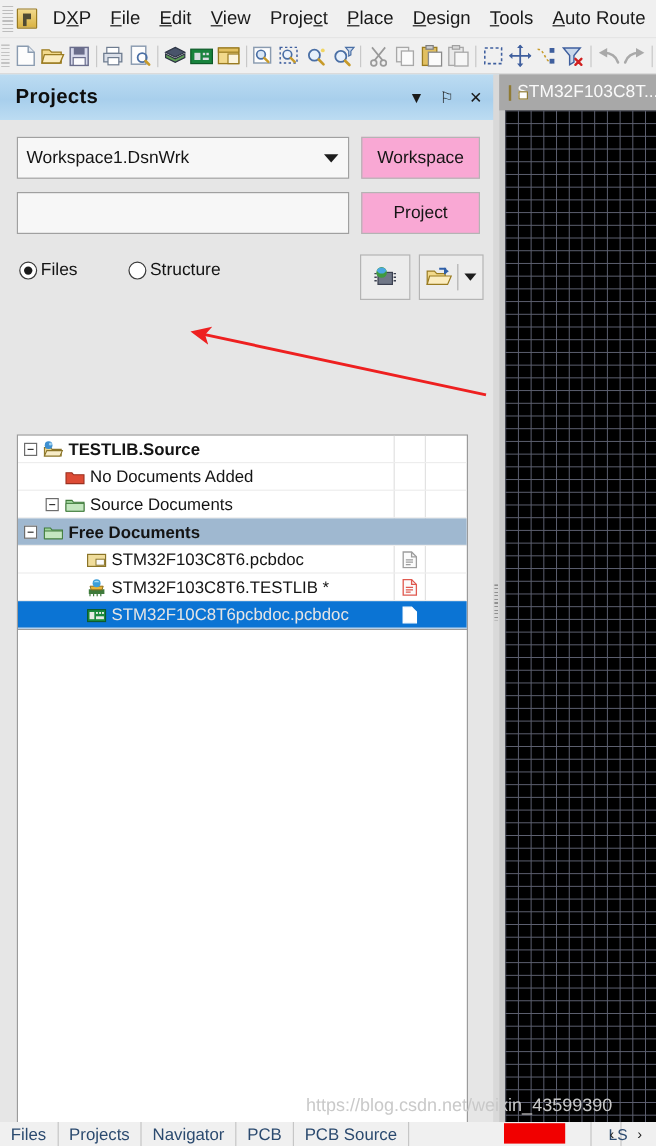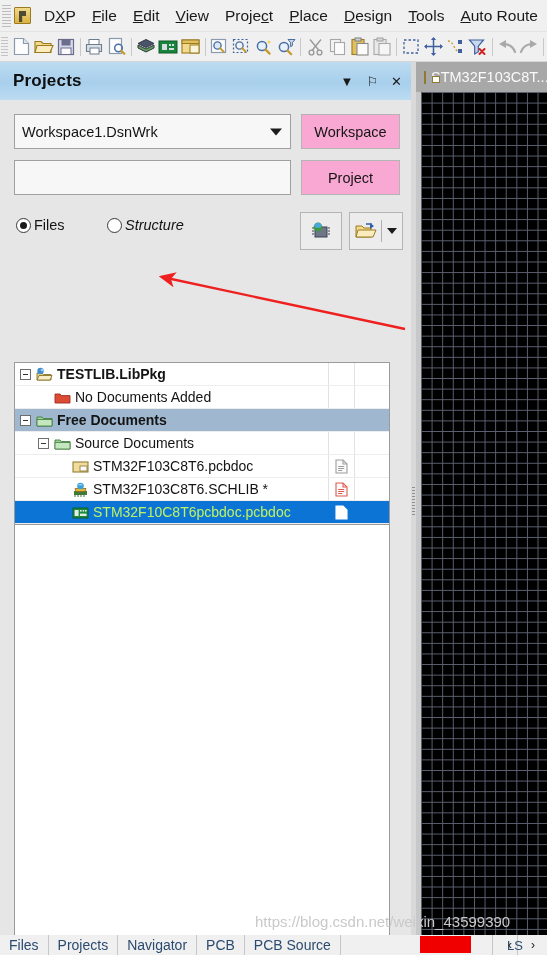--- a/index.html
+++ b/index.html
@@ -94,21 +94,21 @@
   .radio{display:inline-flex;align-items:center;cursor:default;}
   .radio .dot{
     width:15px;height:15px;border-radius:50%;border:1.6px solid #3a3a3a;background:#fff;
     position:relative;margin-right:3px;
   }
   .radio.on .dot::after{
     content:"";position:absolute;left:3px;top:3px;width:7px;height:7px;border-radius:50%;background:#1a1a1a;
   }
   .radio .lbl{font-size:14.5px;color:#141414;}
   .r-files{position:absolute;left:2px;top:11px;}
-  .r-struct{position:absolute;left:93px;top:11px;font-style:italic;}
+  .r-struct{position:absolute;left:93px;top:11px;}
 
   .sqbtn{
     position:absolute;width:42px;height:38px;background:#ececec;border:1px solid #b4b4b4;
     display:flex;align-items:center;justify-content:center;cursor:default;
   }
   .sqbtn.lib{left:286px;top:6px;}
   .sqbtn.open{left:335px;top:6px;width:54px;justify-content:flex-start;padding-left:5px;}
   .sqbtn.open .divider{width:1px;height:22px;background:#b0b0b0;margin:0 5px 0 4px;}
   .sqbtn.open .caret{
     width:0;height:0;border-left:5px solid transparent;border-right:5px solid transparent;
@@ -131,21 +131,21 @@
   .exp{
     width:11px;height:11px;border:1px solid #6d6d6d;background:#fff;
     position:relative;flex:0 0 auto;
   }
   .exp::before{
     content:"";position:absolute;left:2px;top:4px;width:5px;height:1px;background:#333;
   }
   .ticon{width:17px;height:15px;flex:0 0 auto;margin-right:4px;position:relative;}
   .tlabel{font-size:14px;color:#141414;white-space:nowrap;}
   .tlabel.bold{font-weight:bold;}
-  .trow.sel-blue .tlabel{color:#bef264;}
+  .trow.sel-blue .tlabel{color:#e5e5e5;}
   .docmark{position:absolute;left:320px;top:4px;}
 
   .tree-empty{
     position:absolute;left:14px;top:425px;width:376px;height:484px;
     background:#fff;border:1px solid #9b9b9b;border-top:0;
   }
 
   
   .anno{position:absolute;left:0;top:0;width:547px;height:955px;pointer-events:none;}
 
@@ -457,49 +457,49 @@
             <div class="trow">
               <div style="width: 5px; flex: 0 0 auto;"></div>
               <div class="exp"></div>
               <div style="width: 5px; flex: 0 0 auto;"></div>
               <span class="ticon"><svg width="17" height="15" viewBox="0 0 17 15">
                   <path d="M1 6h5l1.5 1.5H15V13H1z" fill="#e9d48f" stroke="#8a7428" stroke-width=".9"></path>
                   <path d="M3 8.5h13l-2 4.5H1z" fill="#f7ecc8" stroke="#8a7428" stroke-width=".9"></path>
                   <circle cx="4.5" cy="4" r="3.2" fill="#3d8fd0"></circle>
                   <circle cx="6" cy="3" r="1.3" fill="#9fd2f2"></circle>
                 </svg></span>
-              <span class="tlabel bold">TESTLIB.LibPkg</span>
+              <span class="tlabel bold">TESTLIB.Source</span>
             </div>
             <div class="trow">
               <div style="width: 23px; flex: 0 0 auto;"></div>
               <div style="width: 16px; flex: 0 0 auto;"></div>
               <span class="ticon"><svg width="17" height="15" viewBox="0 0 17 15">
                   <path d="M1 4h5l1.3 1.6H16V13H1z" fill="#dd4b35" stroke="#9b3020" stroke-width=".9"></path>
                 </svg></span>
               <span class="tlabel">No Documents Added</span>
+            </div>
+            <div class="trow">
+              <div style="width: 23px; flex: 0 0 auto;"></div>
+              <div class="exp"></div>
+              <div style="width: 5px; flex: 0 0 auto;"></div>
+              <span class="ticon"><svg width="17" height="15" viewBox="0 0 17 15">
+                  <path d="M1 4h5l1.3 1.6H16V13H1z" fill="#9fd49b" stroke="#3f7a3b" stroke-width=".9"></path>
+                  <path d="M1 6.5h15V13H1z" fill="#c4e7c0" stroke="#3f7a3b" stroke-width=".8"></path>
+                </svg></span>
+              <span class="tlabel">Source Documents</span>
             </div>
             <div class="trow sel-gray">
               <div style="width: 5px; flex: 0 0 auto;"></div>
               <div class="exp"></div>
               <div style="width: 5px; flex: 0 0 auto;"></div>
               <span class="ticon"><svg width="17" height="15" viewBox="0 0 17 15">
                   <path d="M1 4h5l1.3 1.6H16V13H1z" fill="#9fd49b" stroke="#3f7a3b" stroke-width=".9"></path>
                   <path d="M1 6.5h15V13H1z" fill="#c4e7c0" stroke="#3f7a3b" stroke-width=".8"></path>
                 </svg></span>
               <span class="tlabel bold">Free Documents</span>
-            </div>
-            <div class="trow">
-              <div style="width: 23px; flex: 0 0 auto;"></div>
-              <div class="exp"></div>
-              <div style="width: 5px; flex: 0 0 auto;"></div>
-              <span class="ticon"><svg width="17" height="15" viewBox="0 0 17 15">
-                  <path d="M1 4h5l1.3 1.6H16V13H1z" fill="#9fd49b" stroke="#3f7a3b" stroke-width=".9"></path>
-                  <path d="M1 6.5h15V13H1z" fill="#c4e7c0" stroke="#3f7a3b" stroke-width=".8"></path>
-                </svg></span>
-              <span class="tlabel">Source Documents</span>
             </div>
             <div class="trow">
               <div style="width: 41px; flex: 0 0 auto;"></div>
               <div style="width: 16px; flex: 0 0 auto;"></div>
               <span class="ticon"><svg width="17" height="15" viewBox="0 0 17 15">
                   <rect x="1" y="3" width="15" height="10" fill="#f0dd9c" stroke="#8a7428" stroke-width="1"></rect>
                   <rect x="8" y="7" width="7" height="5" fill="#fbfbfb" stroke="#8a7428" stroke-width=".8"></rect>
                 </svg></span>
               <span class="tlabel">STM32F103C8T6.pcbdoc</span>
               <span class="docmark"><svg width="13" height="15" viewBox="0 0 13 15">
@@ -511,21 +511,21 @@
             <div class="trow">
               <div style="width: 41px; flex: 0 0 auto;"></div>
               <div style="width: 16px; flex: 0 0 auto;"></div>
               <span class="ticon"><svg width="17" height="15" viewBox="0 0 17 15">
                   <path d="M2 9h13v4H2z" fill="#3f7a3b"></path>
                   <path d="M3 6.5h11l-1 3H4z" fill="#e7b63a" stroke="#8a6a16" stroke-width=".8"></path>
                   <circle cx="8.5" cy="4" r="3.3" fill="#3d9fd8"></circle>
                   <path d="M6 3.2a3.3 3.3 0 0 1 5 0z" fill="#a5dcf5"></path>
                   <path d="M3 13v2M6 13v2M9 13v2M12 13v2" stroke="#3f7a3b" stroke-width="1"></path>
                 </svg></span>
-              <span class="tlabel">STM32F103C8T6.SCHLIB *</span>
+              <span class="tlabel">STM32F103C8T6.TESTLIB *</span>
               <span class="docmark"><svg width="13" height="15" viewBox="0 0 13 15">
                   <path d="M1 1h7l4 4v9H1z" fill="#fbfbfb" stroke="#e05a50" stroke-width="1.1"></path>
                   <path d="M8 1v4h4" fill="none" stroke="#e05a50" stroke-width="1.1"></path>
                   <path d="M3.2 7.5h6M3.2 9.5h6M3.2 11.5h4" stroke="#e05a50" stroke-width="1"></path>
                 </svg></span>
             </div>
             <div class="trow sel-blue">
               <div style="width: 41px; flex: 0 0 auto;"></div>
               <div style="width: 16px; flex: 0 0 auto;"></div>
               <span class="ticon"><svg width="17" height="15" viewBox="0 0 17 15">

